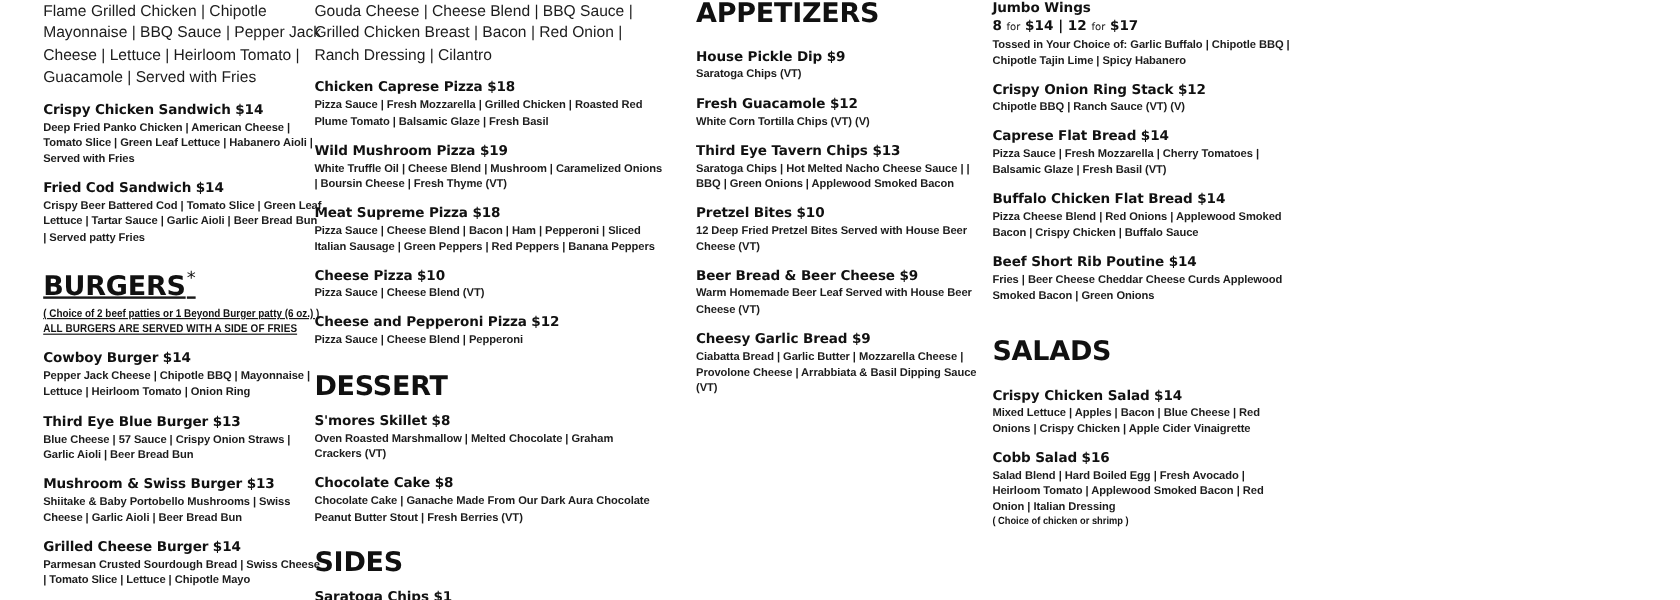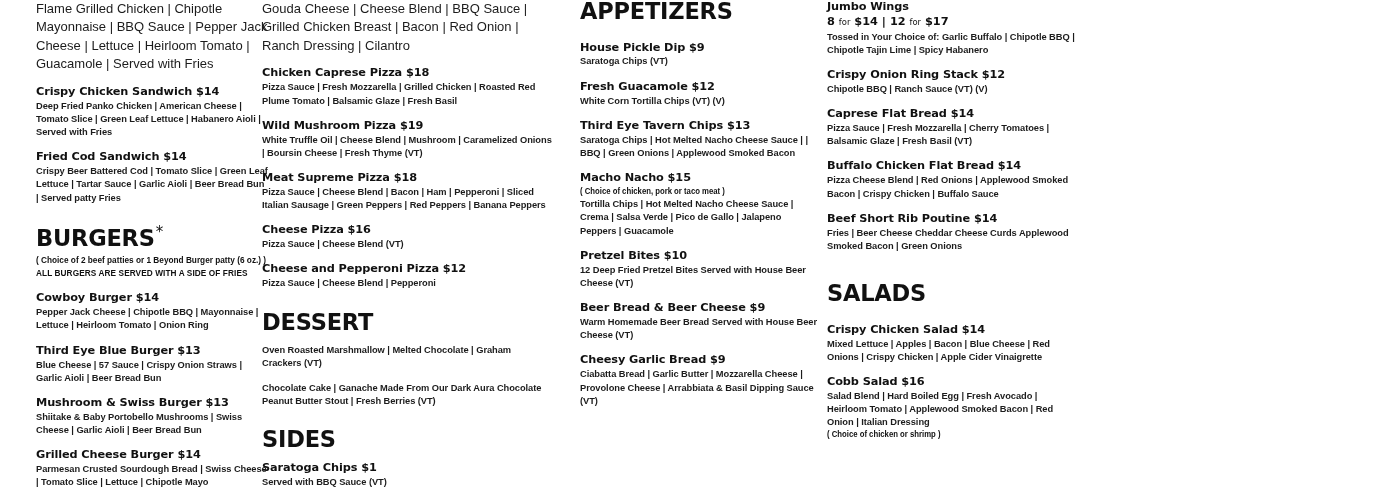--- a/index.html
+++ b/index.html
@@ -54,21 +54,21 @@
     font-weight: bold;
     line-height: 1.35;
     color: #111111;
     margin: 0;
     transform: scaleX(0.88);
     transform-origin: left center;
     white-space: nowrap;
   }
   .section-note.caps { letter-spacing: 0.1px; }
 
-  .section-block { margin-bottom: 12px; }
+  .section-block { margin-bottom: 12px; text-decoration: underline; }
 
   .item { margin-bottom: 11px; }
   .item-name {
     font-family: "DejaVu Sans", sans-serif;
     font-weight: bold;
     font-size: 11.3px;
     line-height: 1.28;
     color: #111111;
     margin: 0 0 0.5px 0;
     letter-spacing: -0.1px;
@@ -170,37 +170,39 @@
     </div>
     <div class="item">
       <p class="item-name">Wild Mushroom Pizza  $19</p>
       <p class="item-desc">White Truffle Oil | Cheese Blend | Mushroom | Caramelized Onions | Boursin Cheese | Fresh Thyme (VT)</p>
     </div>
     <div class="item">
       <p class="item-name">Meat Supreme Pizza  $18</p>
       <p class="item-desc">Pizza Sauce | Cheese Blend | Bacon | Ham | Pepperoni | Sliced Italian Sausage | Green Peppers | Red Peppers | Banana Peppers</p>
     </div>
     <div class="item">
-      <p class="item-name">Cheese Pizza  $16</p>
+      <p class="item-name">Cheese Pizza  $10</p>
       <p class="item-desc">Pizza Sauce | Cheese Blend (VT)</p>
     </div>
     <div class="item">
       <p class="item-name">Cheese and Pepperoni Pizza  $12</p>
       <p class="item-desc">Pizza Sauce | Cheese Blend | Pepperoni</p>
     </div>
 
     <div class="spacer-md"></div>
 
     <h2 class="section-head">DESSERT</h2>
     <div style="height:6px"></div>
 
     <div class="item">
+      <p class="item-name">S'mores Skillet  $8</p>
       <p class="item-desc">Oven Roasted Marshmallow | Melted Chocolate | Graham Crackers  (VT)</p>
     </div>
     <div class="item">
+      <p class="item-name">Chocolate Cake  $8</p>
       <p class="item-desc">Chocolate Cake | Ganache Made From Our Dark Aura Chocolate Peanut Butter Stout | Fresh Berries  (VT)</p>
     </div>
 
     <div class="spacer-md"></div>
 
     <h2 class="section-head">SIDES</h2>
     <div style="height:6px"></div>
 
     <div class="item">
       <p class="item-name">Saratoga Chips  $1</p>
@@ -220,31 +222,26 @@
     </div>
     <div class="item">
       <p class="item-name">Fresh Guacamole  $12</p>
       <p class="item-desc">White Corn Tortilla Chips (VT) (V)</p>
     </div>
     <div class="item">
       <p class="item-name">Third Eye Tavern Chips  $13</p>
       <p class="item-desc">Saratoga Chips | Hot Melted Nacho Cheese Sauce | | BBQ | Green Onions | Applewood Smoked Bacon</p>
     </div>
     <div class="item">
-      <p class="item-name">Macho Nacho  $15</p>
-      <p class="item-sub">( Choice of chicken, pork or taco meat )</p>
-      <p class="item-desc">Tortilla Chips | Hot Melted Nacho Cheese Sauce | Crema | Salsa Verde | Pico de Gallo | Jalapeno Peppers | Guacamole</p>
-    </div>
-    <div class="item">
       <p class="item-name">Pretzel Bites $10</p>
       <p class="item-desc">12 Deep Fried Pretzel Bites Served with House Beer Cheese (VT)</p>
     </div>
     <div class="item">
       <p class="item-name">Beer Bread &amp; Beer Cheese $9</p>
-      <p class="item-desc">Warm Homemade Beer Bread Served with House Beer Cheese (VT)</p>
+      <p class="item-desc">Warm Homemade Beer Leaf Served with House Beer Cheese (VT)</p>
     </div>
     <div class="item">
       <p class="item-name">Cheesy Garlic Bread $9</p>
       <p class="item-desc">Ciabatta Bread | Garlic Butter | Mozzarella Cheese | Provolone Cheese | Arrabbiata &amp; Basil Dipping Sauce (VT)</p>
     </div>
   </div>
 
   <div class="column" id="col-4">
 
     <div class="item">

